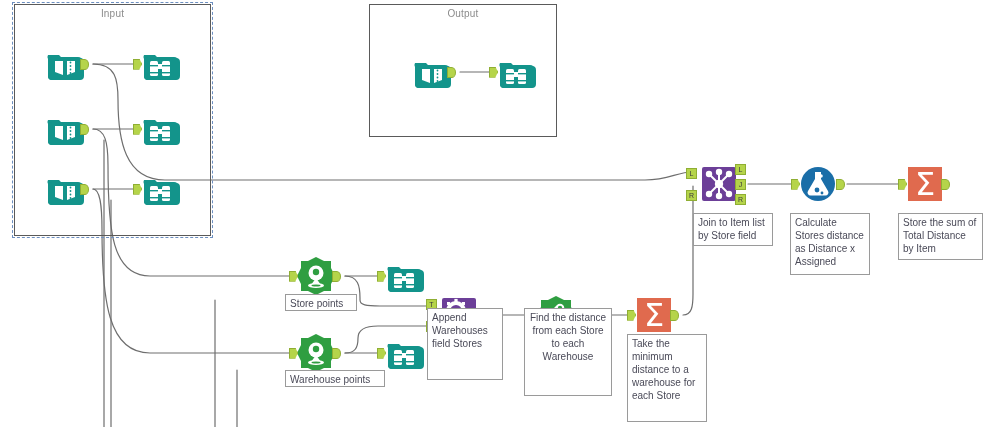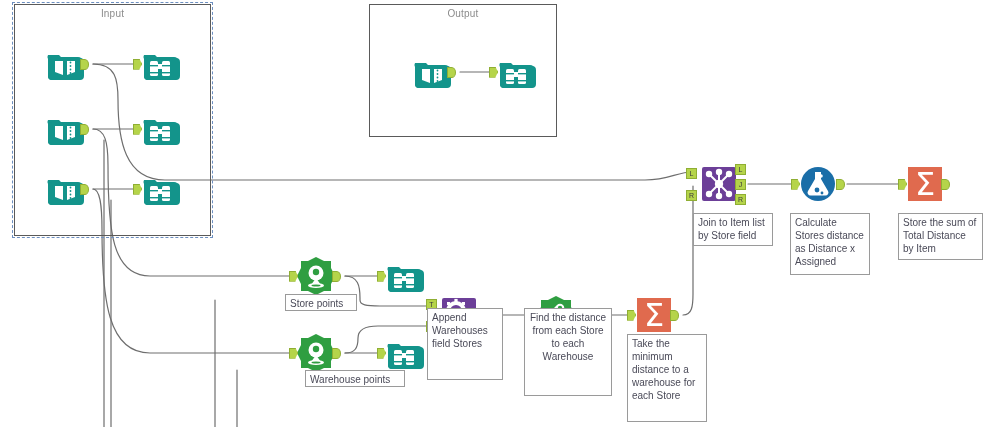--- a/index.html
+++ b/index.html
@@ -389,21 +389,21 @@
           <rect x="5" y="5" width="34" height="34" fill="#e06a4e"></rect>
           <text x="22" y="33" text-anchor="middle" font-size="32" font-family="&quot;DejaVu Sans&quot;, sans-serif" fill="#ffffff">Σ</text>
         </svg>
         <div class="plug inp" style="left: -5px; top: 16.5px;"></div>
         <div class="plug out" style="left: 38px; top: 16.5px;"></div>
       </div>
     </div>
 
   <div id="anno-layer">
       <div class="anno" style="left: 285px; top: 294px; width: 72px; height: 17px;"><span>Store points</span></div>
-      <div class="anno" style="left: 285px; top: 370px; width: 100px; height: 17px; margin-left: 20px;"><span>Warehouse points</span></div>
+      <div class="anno" style="left: 285px; top: 370px; width: 100px; height: 17px;"><span>Warehouse points</span></div>
       <div class="anno" style="left: 427px; top: 308px; width: 76px; height: 72px;"><span>Append Warehouses field Stores</span></div>
       <div class="anno" style="left: 524px; top: 308px; width: 88px; height: 88px; text-align: center;"><span>Find the distance from each Store to each Warehouse</span></div>
       <div class="anno" style="left: 627px; top: 334px; width: 80px; height: 88px;"><span>Take the minimum distance to a warehouse for each Store</span></div>
       <div class="anno" style="left: 693px; top: 213px; width: 80px; height: 33px;"><span>Join to Item list by Store field</span></div>
       <div class="anno" style="left: 790px; top: 213px; width: 80px; height: 62px;"><span>Calculate Stores distance as Distance x Assigned</span></div>
       <div class="anno" style="left: 898px; top: 213px; width: 85px; height: 47px;"><span>Store the sum of Total Distance by Item</span></div>
     </div>
 
 </div>
 

